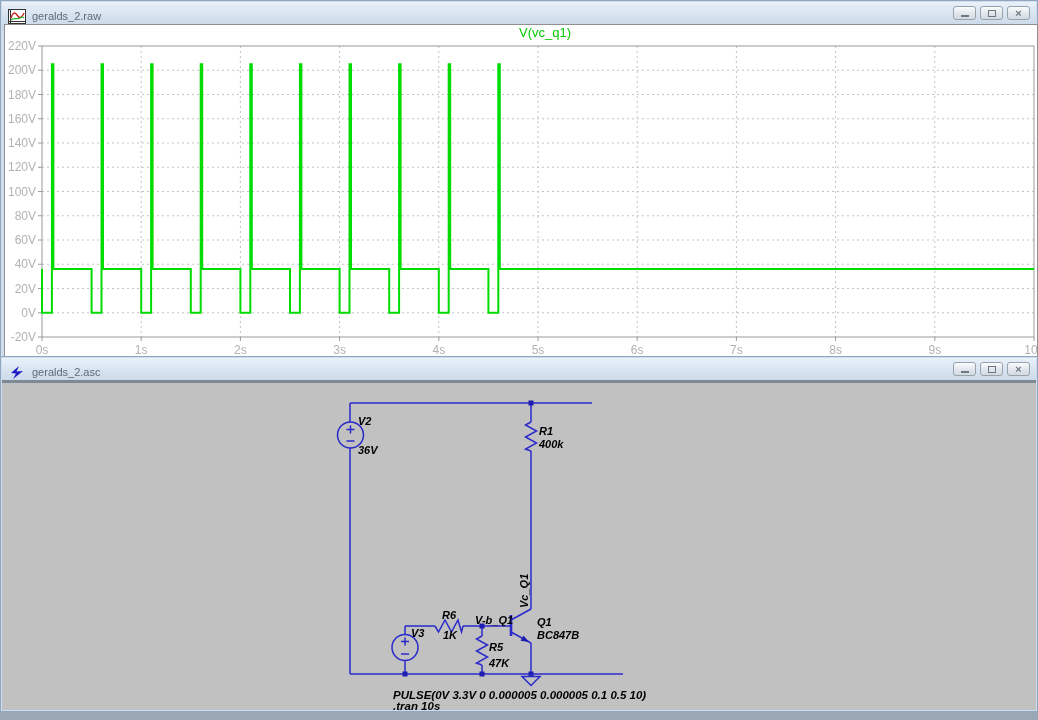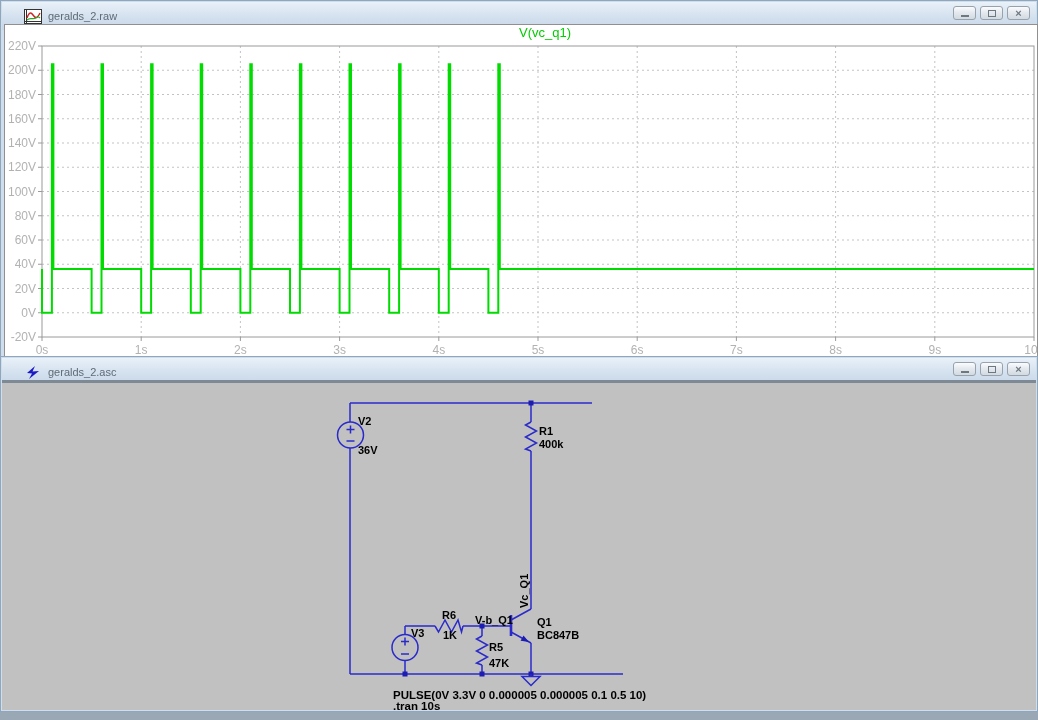--- a/index.html
+++ b/index.html
@@ -4,21 +4,21 @@
 <style>
   html,body{margin:0;padding:0;width:1038px;height:720px;overflow:hidden;
     font-family:"Liberation Sans",sans-serif;background:#9aa8b6;}
   .pane{position:absolute;left:0;width:1038px;box-sizing:border-box;
     border:1px solid #8fa6bc;border-color:#8fa6bc;background:#cfdded;}
   #pane-wave{top:0;height:359px;}
   #pane-sch{top:356px;height:356px;}
   #pane-separator{position:absolute;top:359px;left:0;width:1038px;height:5px;background:#5a646e;}
   .titlebar{position:absolute;top:1px;left:1px;right:1px;height:28px;
     background:linear-gradient(#e9f1f9,#d3e0ee 55%,#c6d6e8);
-    display:flex;align-items:center;padding-left:22px;box-sizing:border-box;}
+    display:flex;align-items:center;padding-left:6px;box-sizing:border-box;}
   .title-text{font-size:11px;color:#5f6b76;margin-left:6px;}
   .file-icon{width:18px;height:15px;flex:0 0 auto;}
   .win-controls{position:absolute;right:6px;top:4px;display:flex;gap:4px;}
   .win-btn{width:23px;height:14px;border:1px solid #98a2ac;border-radius:3px;
     background:linear-gradient(#fbfcfd,#e3e8ee 50%,#d2d9e0);
     display:flex;align-items:center;justify-content:center;box-sizing:border-box;cursor:default;}
   .glyph-min{width:8px;height:2px;background:#6e7880;margin-top:5px;}
   .glyph-restore{width:8px;height:7px;border:1.5px solid #6e7880;box-sizing:border-box;}
   .glyph-close{font-size:11px;line-height:10px;font-weight:bold;color:#6e7880;}
   
@@ -26,21 +26,21 @@
     background:#ffffff;border:1px solid #909090;box-sizing:content-box;}
   #chart-svg{position:absolute;left:0;top:0;overflow:visible;}
   .grid-dot{stroke:#c3c3c3;stroke-width:1;stroke-dasharray:2 3;fill:none;}
   .plot-border{stroke:#9a9a9a;stroke-width:1;fill:none;}
   .tick{stroke:#9a9a9a;stroke-width:1;}
   .tick-label{font-family:"Liberation Sans",sans-serif;font-size:12px;fill:#b2b2b2;}
   .legend-text{font-family:"Liberation Sans",sans-serif;font-size:13px;fill:#00cc00;}
   .trace{fill:none;stroke-width:2;stroke-linejoin:miter;}
   
   .sch-content{position:absolute;left:1px;top:23px;right:1px;bottom:1px;
-    background:#c1c1c1;border-top:3px solid #7d8994;box-sizing:border-box;}
+    background:#c1c1c1;border-top:3px solid #7d8994;box-sizing:border-box;font-style:italic;}
   #sch-svg{position:absolute;left:-1px;top:0;}
   .wire{stroke:#2a2acb;stroke-width:1.5;fill:none;}
   .wire-thick{stroke:#2a2acb;stroke-width:2.6;fill:none;}
   .dot{fill:#1d1db2;}
   .sch-txt{font-family:"Liberation Sans",sans-serif;font-size:11px;font-weight:bold;fill:#000000;}
   .sch-dir{font-family:"Liberation Sans",sans-serif;font-size:11.5px;font-weight:bold;fill:#000000;}
 </style>
 </head>
 <body>
 

